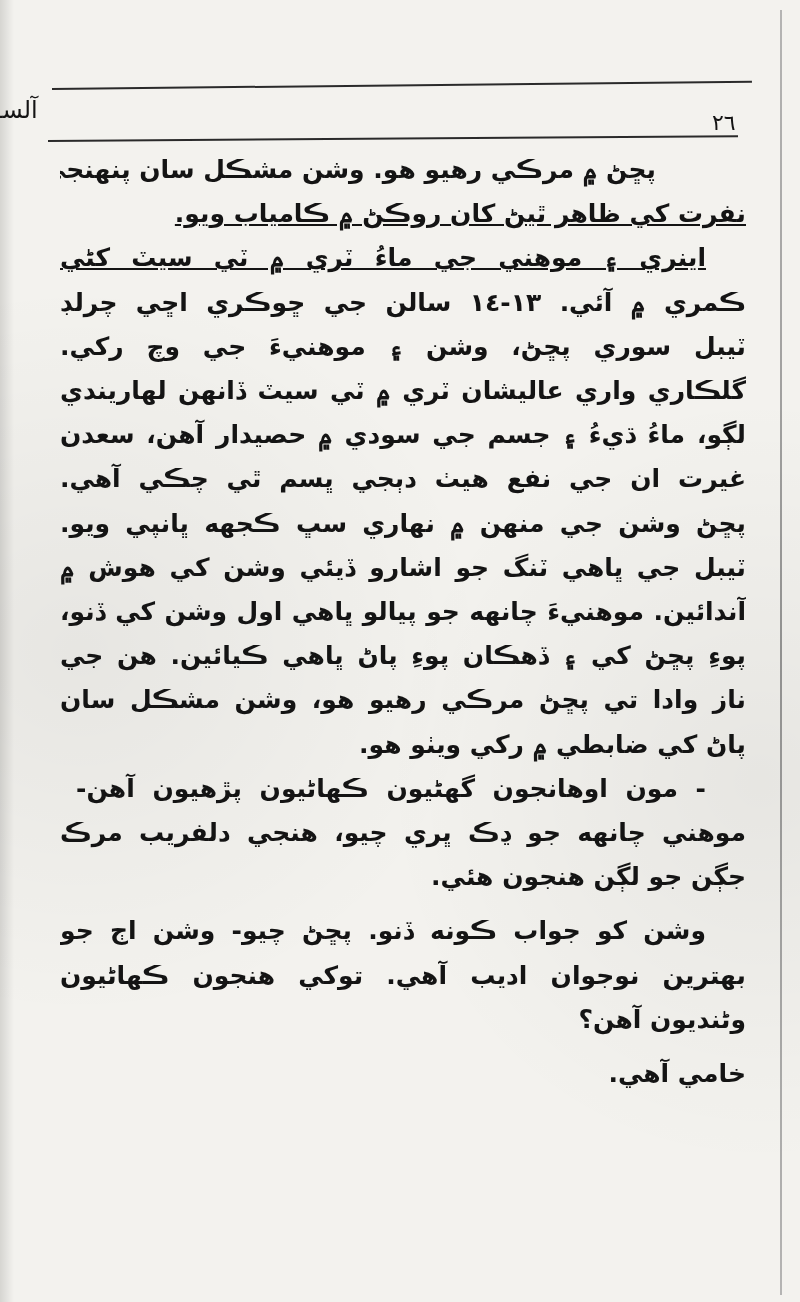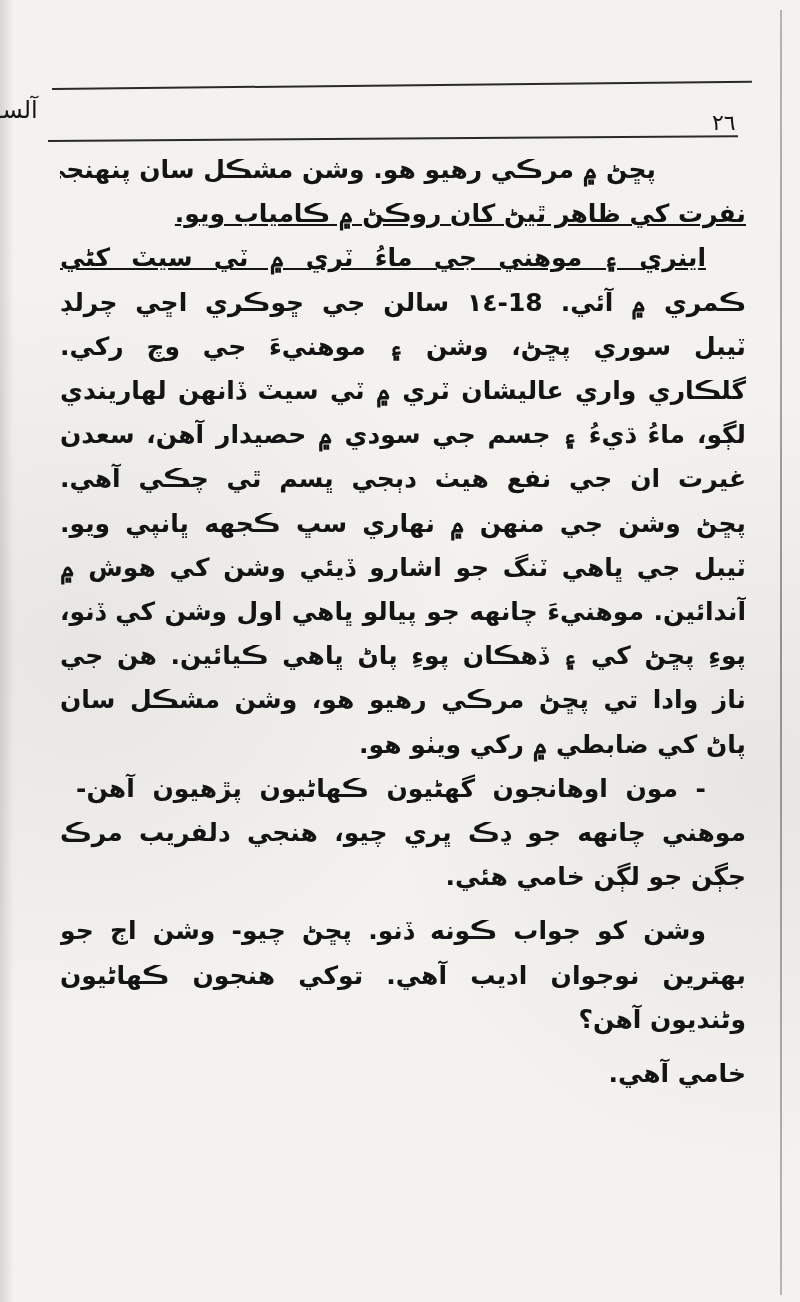--- a/index.html
+++ b/index.html
@@ -116,34 +116,34 @@
   <div class="running-head">
     <span>آلسؤ</span>
   </div>
   <div class="page-number">٢٦</div>
   <div class="rule bottom"></div>
 
   <div class="body-text">
     <span class="line indent">پڇڻ ۾ مرڪي رهيو هو. وشن مشڪل سان پنهنجي</span>
     <span class="line indent" style="padding-right:0;padding-left:150px;text-decoration:underline;">نفرت کي ظاهر ٿيڻ کان روڪڻ ۾ ڪامياب ويو.</span>
     <span class="line indent" style="padding-right:40px;text-decoration:underline;">اينري ۽ موهني جي ماءُ ٽري ۾ ٽي سيٽ کڻي</span>
-    <span class="line">ڪمري ۾ آئي. 18-١٤ سالن جي ڇوڪري اڇي چرلڊ</span>
+    <span class="line">ڪمري ۾ آئي. ١٣-١٤ سالن جي ڇوڪري اڇي چرلڊ</span>
     <span class="line">ٽيبل سوري پڇڻ، وشن ۽ موهنيءَ جي وچ رکي.</span>
     <span class="line">گلڪاري واري عاليشان ٽري ۾ ٽي سيٽ ڏانهن لهاريندي</span>
     <span class="line">لڳو، ماءُ ڌيءُ ۽ جسم جي سودي ۾ حصيدار آهن، سعدن</span>
     <span class="line">غيرت ان جي نفع هيٺ دٻجي ڀسم ٿي چڪي آهي.</span>
     <span class="line">پڇڻ وشن جي منهن ۾ نهاري سڀ ڪجهه ڀانپي ويو.</span>
     <span class="line">ٽيبل جي ڀاهي ٽنگ جو اشارو ڏيئي وشن کي هوش ۾</span>
     <span class="line">آندائين. موهنيءَ چانهه جو پيالو ڀاهي اول وشن کي ڏنو،</span>
     <span class="line">پوءِ پڇڻ کي ۽ ڏهڪان پوءِ پاڻ ڀاهي ڪيائين. هن جي</span>
     <span class="line">ناز وادا تي پڇڻ مرڪي رهيو هو، وشن مشڪل سان</span>
     <span class="line short">پاڻ کي ضابطي ۾ رکي ويٺو هو.</span>
     <span class="line indent" style="padding-right:40px;margin-left:16px;">- مون اوهانجون گهڻيون ڪهاڻيون پڙهيون آهن-</span>
     <span class="line">موهني چانهه جو ڍڪ ڀري چيو، هنجي دلفريب مرڪ</span>
-    <span class="line short">جڳن جو لڳن خامي هئي.</span>
+    <span class="line short">جڳن جو لڳن هنجون هئي.</span>
     <span class="gap"></span>
     <span class="line indent" style="padding-right:40px;">وشن کو جواب ڪونه ڏنو. پڇڻ چيو- وشن اڄ جو</span>
     <span class="line">بهترين نوجوان اديب آهي. توکي هنجون ڪهاڻيون</span>
     <span class="line short">وڻنديون آهن؟</span>
     <span class="gap"></span>
     <span class="line short">خامي آهي.</span>
   </div>
 </div>
 
 </body></html>

